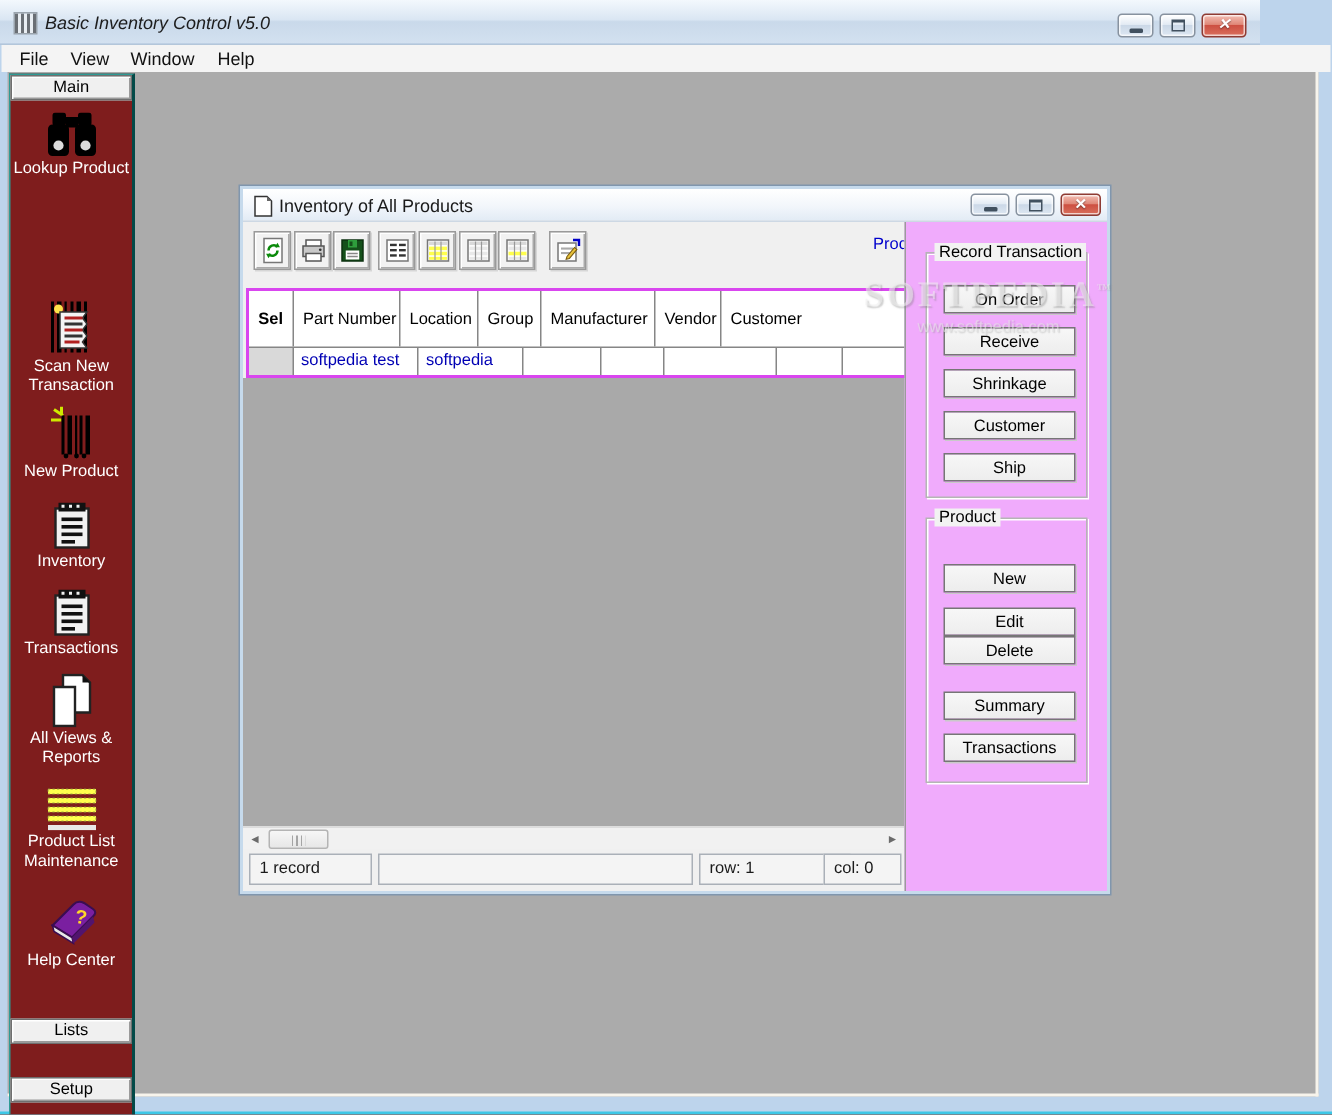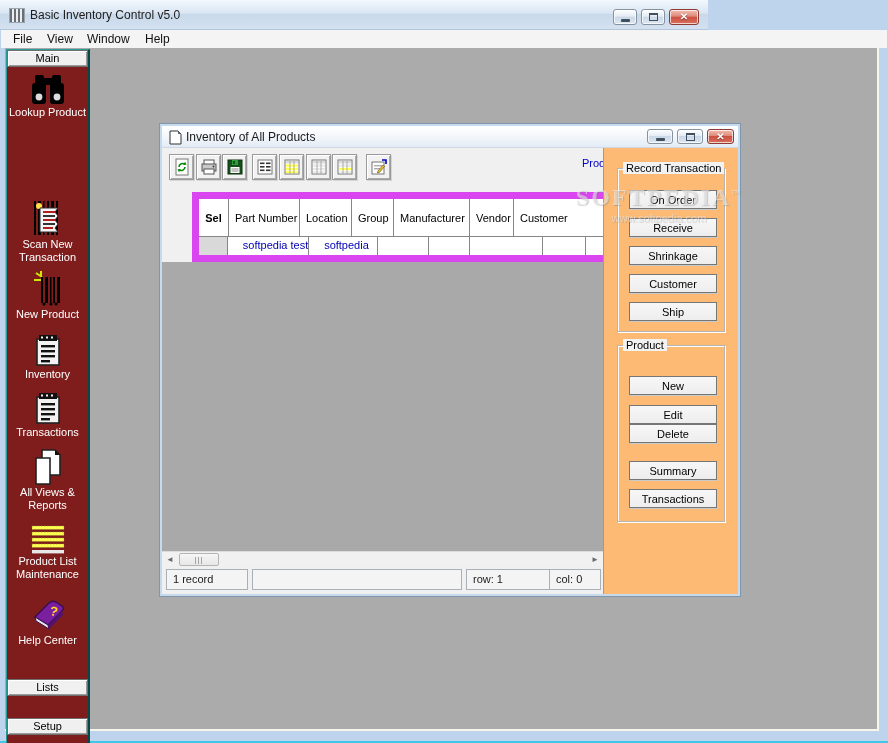--- a/index.html
+++ b/index.html
@@ -4,23 +4,23 @@
 <style>
   * { margin:0; padding:0; box-sizing:border-box; }
   html,body { background:#555; }
   body { font-family:"Liberation Sans", sans-serif; }
   #app { position:relative; width:888px; height:743px; background:#bdd4ec; overflow:hidden;
          font-size:11px; color:#000; }
   #app::after { content:""; position:absolute; left:0; bottom:0; width:888px; height:2px;
                 background:#3ec7e6; }
 
   
-  .titlebar { position:absolute; left:0; top:0; width:708px; height:30px;
+  .titlebar { position:absolute; left:0; top:0; width:840px; height:30px;
     background:linear-gradient(#f3f8fd, #dae6f3 45%, #c9d9ea 50%, #d3e1f0);
-    border-bottom:1px solid #b3c6da; }
+    border-bottom:1px solid #b3c6da;font-style:italic; }
   .app-icon { position:absolute; left:9px; top:8px; width:16px; height:15px;
     background:repeating-linear-gradient(90deg,#6a6f75 0 2px,#e9eef3 2px 4px);
     border:1px solid #9aa4ad; }
   .title-text { position:absolute; left:30px; top:8px; font-size:12px; color:#1c1c1c; }
   .winbtns { position:absolute; top:9px; display:flex; gap:4px; }
   .winbtns.main { right:9px; }
   .wbtn { height:16px; border:1px solid #87929f; border-radius:3px;
     background:linear-gradient(#ffffff,#e3ebf4 45%,#cbd8e7 50%,#dde7f2);
     display:flex; align-items:center; justify-content:center; box-shadow:inset 0 0 0 1px rgba(255,255,255,.7); }
   .wbtn.min,.wbtn.max { width:24px; }
@@ -61,45 +61,45 @@
   .cw-body { position:absolute; left:0; right:0; top:22px; bottom:0; }
   .cw-left { position:absolute; left:0; top:0; bottom:0; width:441px; background:#f0f0f0; overflow:hidden; }
   .cw-toolbar { position:absolute; left:0; top:0; width:100%; height:38px; background:#f0f0f0; }
   .tbtn { position:absolute; top:6px; width:25px; height:26px; background:#f2f2f2;
     border:1px solid #9a9a9a; box-shadow:inset 1px 1px 0 #fff, inset -1px -1px 0 #ababab, 1px 1px 0 #d6d6d6;
     display:flex; align-items:center; justify-content:center; }
   .produ-link { position:absolute; left:420px; top:9px; color:#0000cc; font-size:11px; white-space:nowrap; }
 
   .table-zone { position:absolute; left:0; top:38px; bottom:43px; width:100%; background:#a9a9a9; }
   .grid-wrap { position:absolute; left:0; top:0; padding:6px 0 0 2px; background:#f0f0f0; display:inline-block; }
-  .grid { border:7px solid #d946ef; background:#22c55e; width:465px;margin-left:28px; }
+  .grid { border:2px solid #d946ef; background:#22c55e; width:465px; }
   .hrow { display:flex; height:38px; background:#fff; border-bottom:1px solid #868686; }
   .hcell { border-right:1px solid #868686; font-size:11px; display:flex; align-items:center;
     padding-left:6px; white-space:nowrap; overflow:hidden; }
   .hcell.sel { justify-content:center; padding-left:0; font-weight:bold; }
   .drow { display:flex; height:18px; background:#fff; }
-  .dcell { border-right:1px solid #868686; font-size:11px; line-height:17px; padding-left:15px;
+  .dcell { border-right:1px solid #868686; font-size:11px; line-height:17px; padding-left:5px;
     color:#0000b4; white-space:nowrap; overflow:hidden; }
   .dcell.sel { background:#d9d9d9; padding-left:0; }
   .w0{width:30px}.w1{width:84px}.w2{width:71px}.w3{width:52px}.w4{width:42px}.w5{width:76px}.w6{width:44px}.w7{width:66px; border-right:none}
 
   .hscroll { position:absolute; left:0; bottom:28px; width:100%; height:15px; background:#f1f1f1;
     border-top:1px solid #dcdcdc; }
   .sb-arrow { position:absolute; top:1px; width:14px; height:13px; color:#6b6b6b; font-size:8px;
     line-height:13px; text-align:center; }
   .sb-thumb { position:absolute; left:17px; top:1px; width:40px; height:13px;
     background:linear-gradient(#f6f6f6,#e7e7e7); border:1px solid #b4b4b4; border-radius:2px; }
   .sb-grip { position:absolute; left:50%; top:3px; width:9px; height:7px; transform:translateX(-50%);
     background:repeating-linear-gradient(90deg,#a5a5a5 0 1px,transparent 1px 3px); }
 
   .statusbar { position:absolute; left:0; bottom:0; width:100%; height:28px; background:#f0f0f0; }
   .spanel { position:absolute; top:3px; height:21px; background:#f4f4f4; border:1px solid #aab0b8;
     font-size:11px; line-height:19px; padding-left:6px; color:#1a1a1a; }
 
-  .cw-right { position:absolute; left:441px; right:0; top:0; bottom:0; background:#fdba74;
+  .cw-right { position:absolute; left:441px; right:0; top:0; bottom:0; background:#f0abfc;
     border-left:1px solid #9b9b9b; }
   .groupbox { position:absolute; left:13px; width:108px; border:1px solid #b5b5b5;
     box-shadow:1px 1px 0 #fff inset, 1px 1px 0 #fff; }
   .legend { position:absolute; top:-7px; left:5px; background:#f2f2f2; padding:0 3px;
     font-size:11px; color:#000; white-space:nowrap; }
   .btn95 { position:absolute; left:25px; width:88px; height:19px;
     background:linear-gradient(#f7f7f7,#ededed); border:1px solid #767676;
     box-shadow:1px 1px 0 #c9c9c9; font-size:11px; font-family:"Liberation Sans",sans-serif;
     color:#000; text-align:center; cursor:default; }
 

